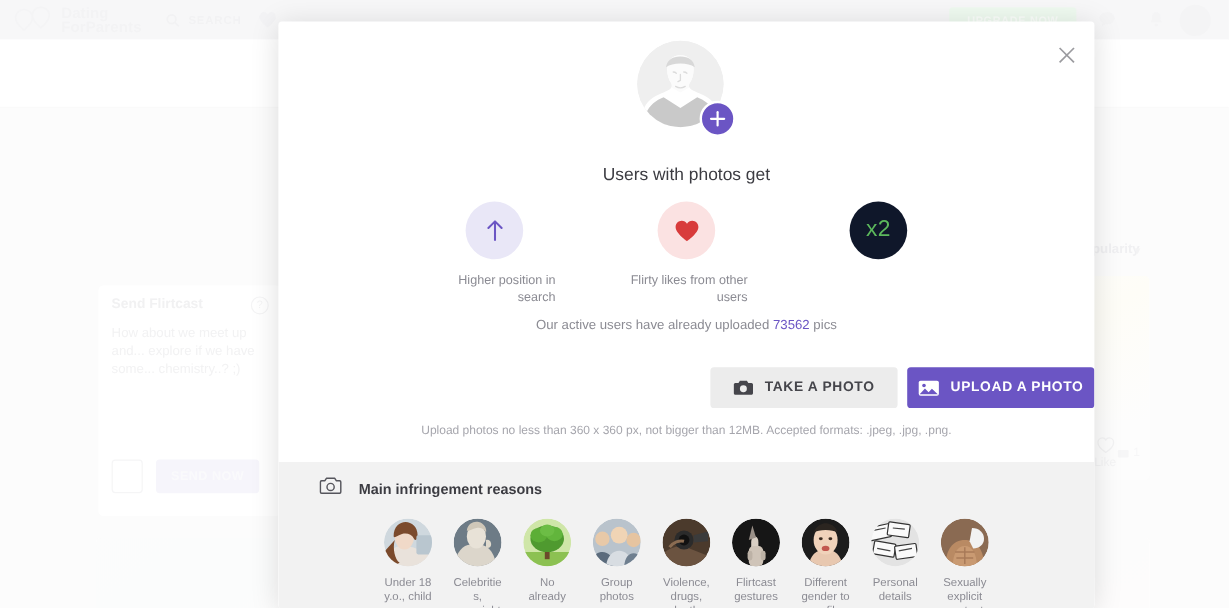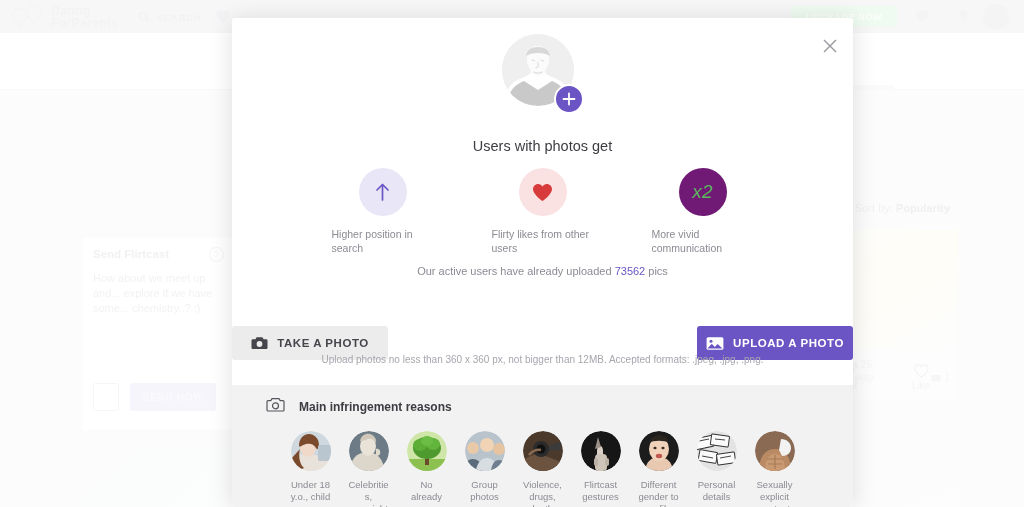--- a/index.html
+++ b/index.html
@@ -103,21 +103,21 @@
 
   .c-tr { left: 810px; top: 140px; width: 148px; height: 170px; }
   .c-tr .photo { background: linear-gradient(150deg, #fdfdfc, #fefdf7 45%, #fdfdfd); }
   .c-bl { left: 80px; top: 358px; width: 148px; height: 160px; }
   .c-bl .photo { background: linear-gradient(140deg, #fcfcfc, #fbfcfc 50%, #fdfdfd); }
   .c-br { left: 810px; top: 358px; width: 148px; height: 160px; }
   .c-br .photo { background: linear-gradient(160deg, #fcfcfd, #fdfcfc 50%, #fdfdfd); }
 
   
   #modal {
-    position: absolute; left: 232px; top: 18px; width: 621px; height: 489px;
+    position: absolute; left: 232px; top: 18px; width: 680px; height: 489px;
     background: #ffffff; border-radius: 3px;
     box-shadow: 0 2px 24px rgba(0,0,0,.13);
     overflow: hidden;
   }
   .close-x {
     position: absolute; right: 14px; top: 19px; width: 18px; height: 18px;
     cursor: pointer; color: #9b9b9f;
   }
   .close-x svg { display: block; }
 
@@ -137,31 +137,31 @@
   .modal-title {
     position: absolute; left: 0; right: 0; top: 120px; text-align: center;
     font-size: 14.5px; color: #3c3c42;
   }
 
   .benefits { position: absolute; left: 0; right: 0; top: 150px; display: flex; justify-content: center; gap: 58px; }
   .benefit { width: 102px; display: flex; flex-direction: column; align-items: center; }
   .b-circle { width: 48px; height: 48px; border-radius: 50%; display: flex; align-items: center; justify-content: center; }
   .b-1 { background: #e9e7f7; }
   .b-2 { background: #fbe2e2; }
-  .b-3 { background: #701a75; font-style: italic; }
+  .b-3 { background: #0f172a; }
   .b-x2 { font-size: 19px; color: #5cb85c; font-weight: 400; letter-spacing: .3px; }
-  .b-label { margin-top: 11px; text-align: left; font-size: 10.5px; line-height: 14px; color: #8b8b93; }
+  .b-label { margin-top: 11px; text-align: right; font-size: 10.5px; line-height: 14px; color: #8b8b93; }
 
   .uploaded-line {
     position: absolute; left: 0; right: 0; top: 247px; text-align: center;
     font-size: 11px; color: #8b8b93;
   }
   .uploaded-line b { color: #6b55c4; font-weight: 400; }
 
-  .actions { position: absolute; left: 0; right: 0; top: 288px; display: flex; justify-content: space-between; gap: 8px; margin-top: 20px; }
+  .actions { position: absolute; left: 0; right: 0; top: 288px; display: flex; justify-content: flex-end; gap: 8px; }
   .btn {
     height: 34px; border-radius: 3px; display: flex; align-items: center;
     justify-content: center; gap: 9px; cursor: pointer; border: none;
     font-size: 11.5px; font-weight: 700; letter-spacing: .55px;
     font-family: "Liberation Sans", sans-serif;
   }
   .btn-take { width: 156px; background: #ececec; color: #45454b; }
   .btn-upload { width: 156px; background: #6b55c4; color: #ffffff; }
   .btn svg { display: block; }
 
@@ -352,21 +352,20 @@
             <path d="M10.5 18S1 11.5 1 6.2C1 3.3 3.3 1 6.1 1c1.9 0 3.5 1.1 4.4 2.5C11.4 2.1 13 1 14.9 1 17.7 1 20 3.3 20 6.2 20 11.5 10.5 18 10.5 18z" fill="#d83b3b"></path>
           </svg>
         </div>
         <div class="b-label">Flirty likes from other users</div>
       </div>
 
       <div class="benefit">
         <div class="b-circle b-3">
           <span class="b-x2">x2</span>
         </div>
-        <div class="b-label">More vivid communication</div>
       </div>
     </div>
 
     <div class="uploaded-line">
       <span>Our active users have already uploaded</span>
       <b>73562</b>
       <span>pics</span>
     </div>
 
     <div class="actions">

